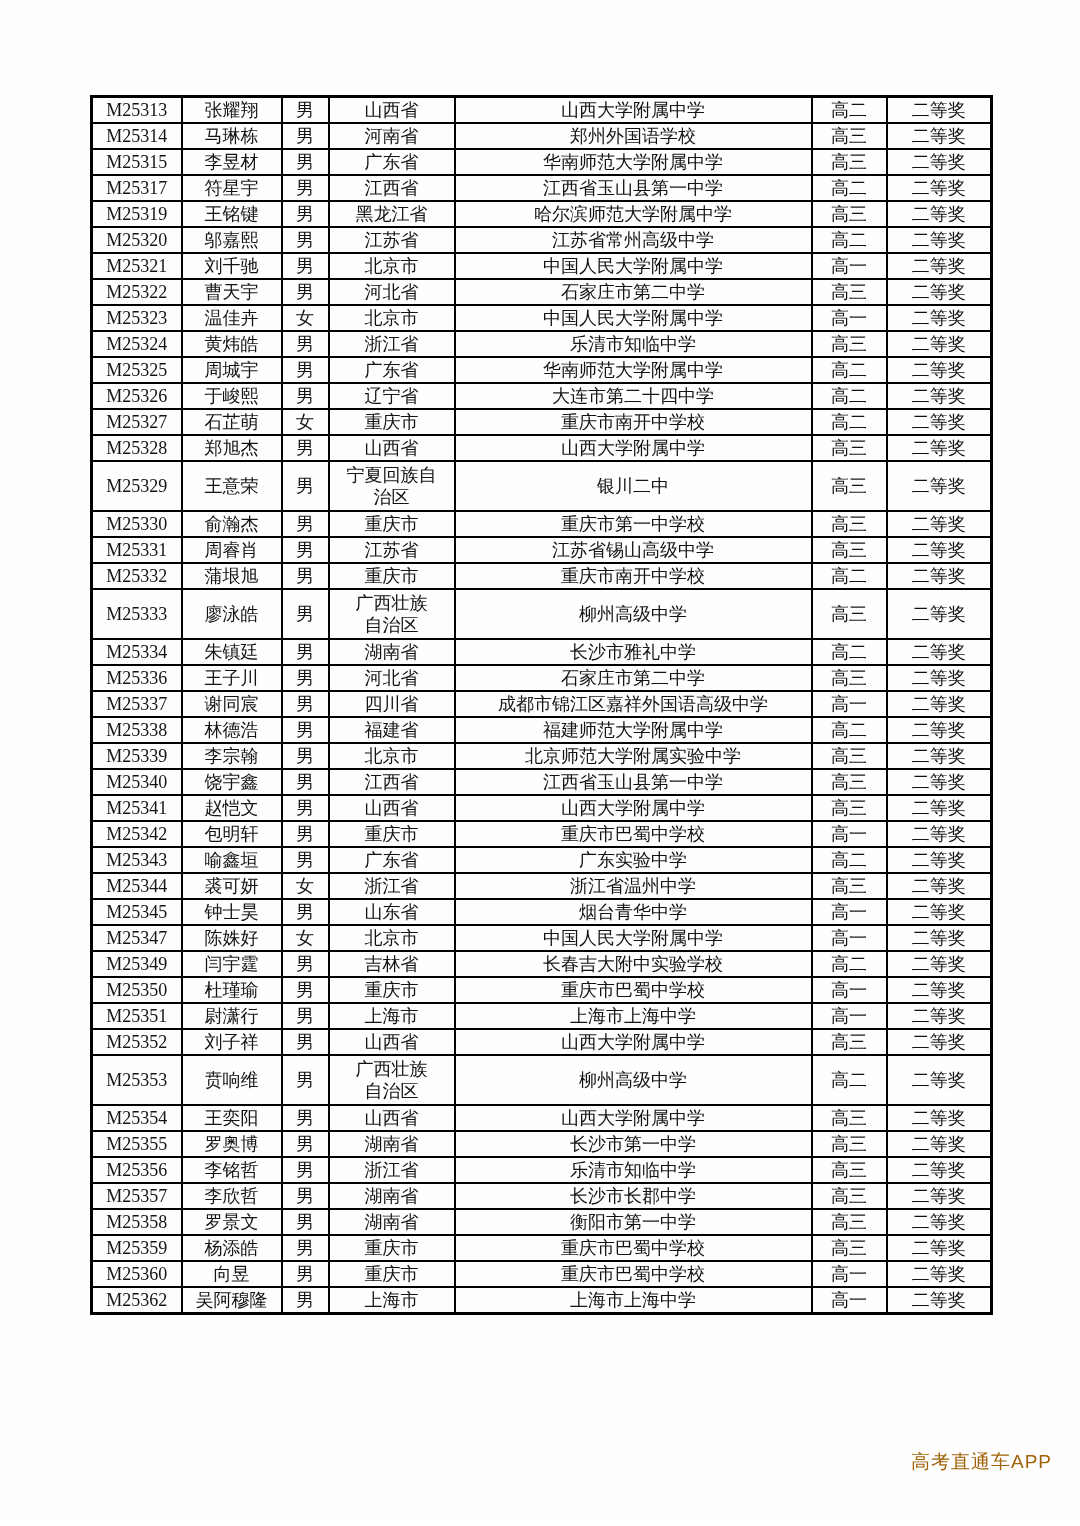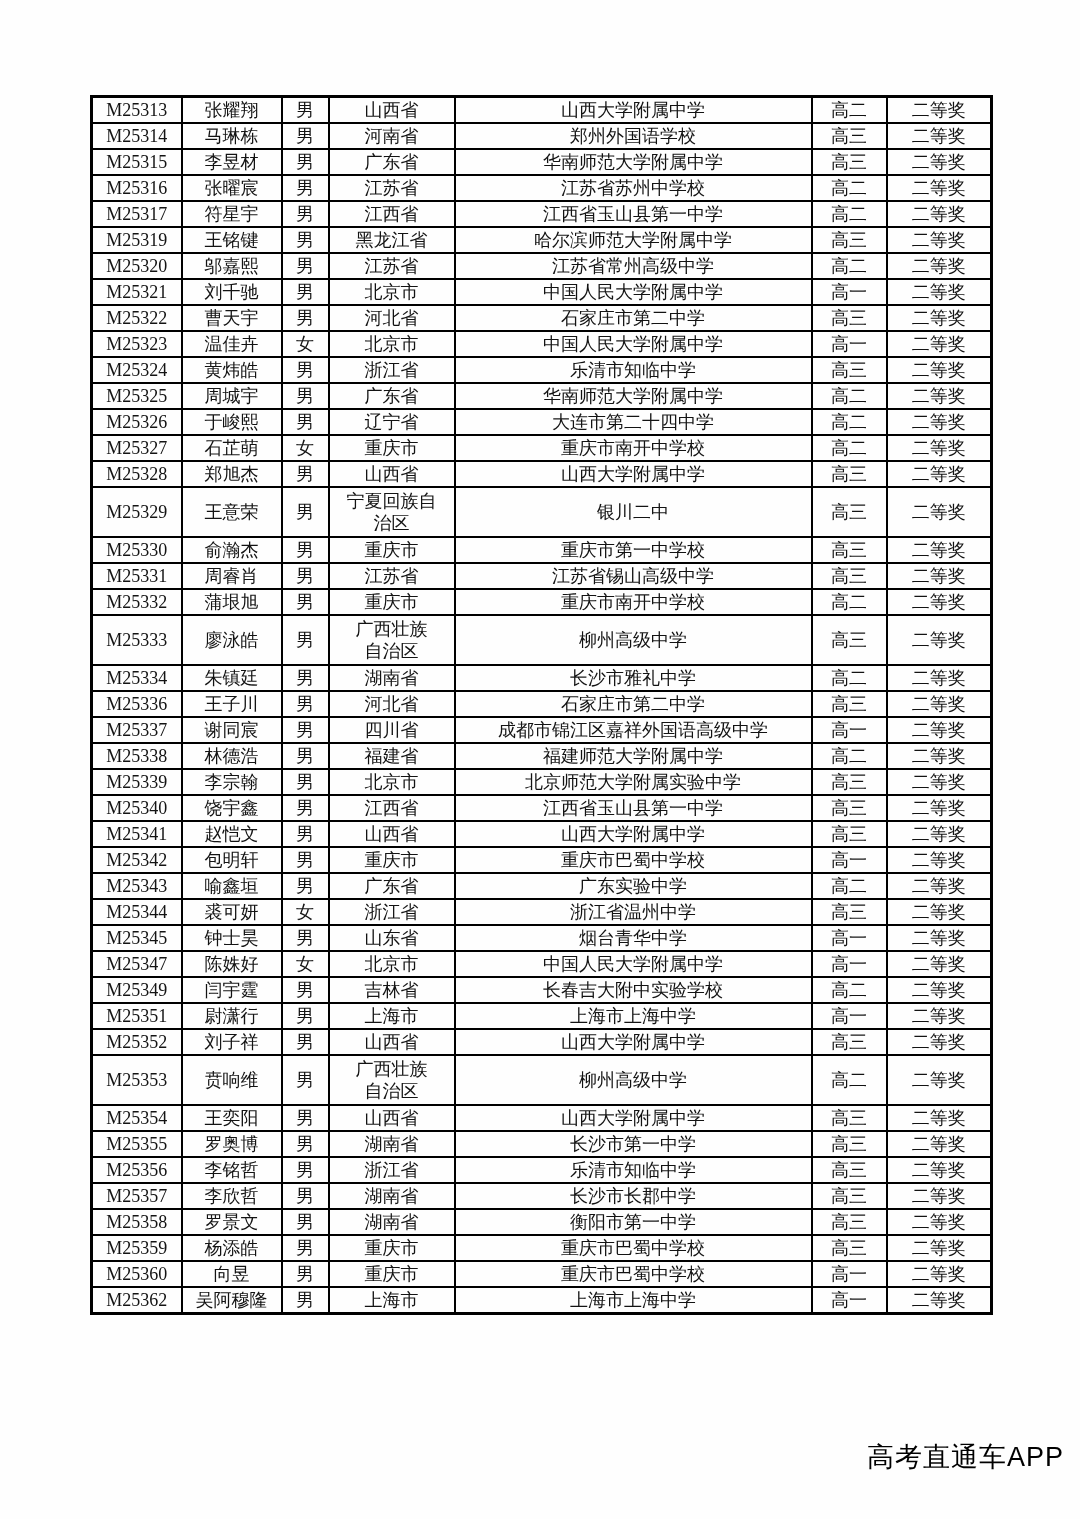--- a/index.html
+++ b/index.html
@@ -34,25 +34,25 @@
     height: 21px;
     padding: 1px 2px;
     white-space: pre-line;
     overflow: hidden;
   }
   table.award-table tr.tall td {
     height: 46px;
   }
   .watermark {
     position: absolute;
-    right: 16px;
+    right: 28px;
     bottom: 44px;
     font-family: "Liberation Sans", "DejaVu Sans", sans-serif;
-    font-size: 27px;
-    color: #000000;
+    font-size: 19px;
+    color: #a16207;
     letter-spacing: 1px;
   }
 </style>
 </head>
 <body>
 
 <div class="sheet">
 
   <table class="award-table">
     <colgroup>
@@ -86,29 +86,20 @@
         <tr>
           <td>M25315</td>
           <td>李昱材</td>
           <td>男</td>
           <td>广东省</td>
           <td>华南师范大学附属中学</td>
           <td>高三</td>
           <td>二等奖</td>
         </tr>
         <tr>
-          <td>M25316</td>
-          <td>张曜宸</td>
-          <td>男</td>
-          <td>江苏省</td>
-          <td>江苏省苏州中学校</td>
-          <td>高二</td>
-          <td>二等奖</td>
-        </tr>
-        <tr>
           <td>M25317</td>
           <td>符星宇</td>
           <td>男</td>
           <td>江西省</td>
           <td>江西省玉山县第一中学</td>
           <td>高二</td>
           <td>二等奖</td>
         </tr>
         <tr>
           <td>M25319</td>
@@ -355,20 +346,29 @@
           <td>高一</td>
           <td>二等奖</td>
         </tr>
         <tr>
           <td>M25349</td>
           <td>闫宇霆</td>
           <td>男</td>
           <td>吉林省</td>
           <td>长春吉大附中实验学校</td>
           <td>高二</td>
+          <td>二等奖</td>
+        </tr>
+        <tr>
+          <td>M25350</td>
+          <td>杜瑾瑜</td>
+          <td>男</td>
+          <td>重庆市</td>
+          <td>重庆市巴蜀中学校</td>
+          <td>高一</td>
           <td>二等奖</td>
         </tr>
         <tr>
           <td>M25351</td>
           <td>尉潇行</td>
           <td>男</td>
           <td>上海市</td>
           <td>上海市上海中学</td>
           <td>高一</td>
           <td>二等奖</td>

